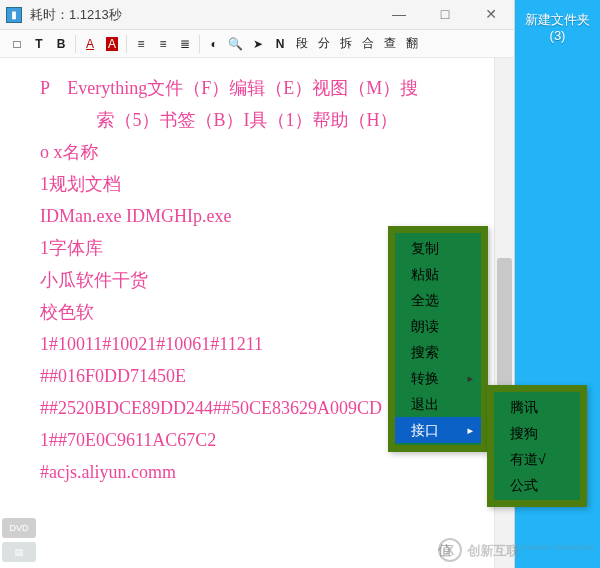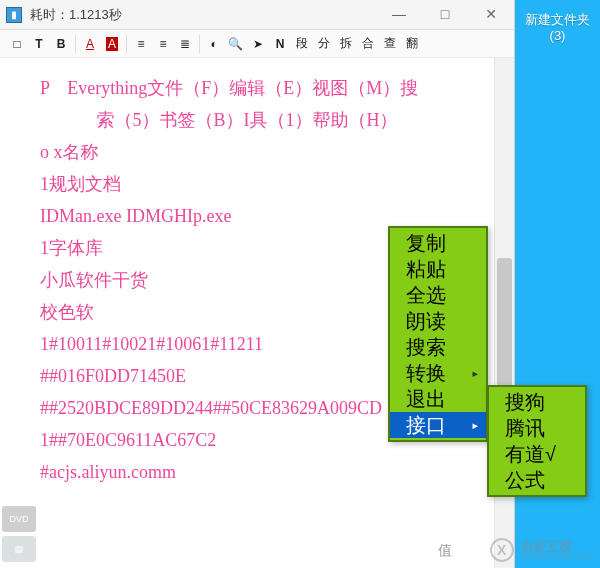--- a/index.html
+++ b/index.html
@@ -116,24 +116,24 @@
   }
   .scroll-thumb {
     position: absolute;
     top: 200px; left: 2px; right: 2px; height: 160px;
     background: #c8c8c8;
     border-radius: 3px;
   }
   
   .menu {
     position: absolute;
-    background: #84cc16;
-    border: 2px solid #4d7c0f;
+    background: #15803d;
+    border: 7px solid #4d7c0f;
     box-shadow: 2px 2px 6px rgba(0,0,0,0.25);
-    font-size: 20px;
+    font-size: 14px;
     line-height: 26px;
     color: #000;
     padding: 2px 0;
   }
   .menu-item {
     padding: 0 26px 0 16px;
     white-space: nowrap;
     position: relative;
   }
   .menu-item.has-sub::after {
@@ -164,35 +164,34 @@
     opacity: 0.45;
     gap: 6px;
   }
   .watermark .logo-c {
     width: 24px; height: 24px;
     border: 2px solid #888; border-radius: 50%;
     display: flex; align-items: center; justify-content: center;
     font-weight: bold; color: #888; font-size: 14px;
   }
   .watermark .logo-text {
-    display: flex; flex-direction: column; line-height: 1;
+    display: flex; flex-direction: row; line-height: 1;
     color: #888;
-    font-style: italic;
   }
   .watermark .logo-text .cn { font-size: 13px; font-weight: bold; }
   .watermark .logo-text .en { font-size: 7px; letter-spacing: 0.3px; }
   
   .bl-icons {
     position: absolute;
     bottom: 6px; left: 2px;
     display: flex; flex-direction: column; gap: 4px;
     opacity: 0.35;
   }
   .bl-item {
-    width: 34px; height: 26px;
+    width: 34px; height: 20px;
     background: #777;
     border-radius: 3px;
     display:flex; align-items:center; justify-content:center;
     color:#fff; font-size:9px;
   }
   .value-label {
     position: absolute;
     bottom: 8px; left: 438px;
     color: #999; font-size: 14px;
   }
@@ -279,22 +278,22 @@
   <div class="menu-item">粘贴</div>
   <div class="menu-item">全选</div>
   <div class="menu-item">朗读</div>
   <div class="menu-item">搜索</div>
   <div class="menu-item has-sub">转换</div>
   <div class="menu-item">退出</div>
   <div class="menu-item has-sub highlight">接口</div>
 </div>
 
 <div class="menu menu2">
+  <div class="menu-item">腾讯</div>
   <div class="menu-item">搜狗</div>
-  <div class="menu-item">腾讯</div>
   <div class="menu-item">有道√</div>
   <div class="menu-item">公式</div>
 </div>
 
 <div class="watermark">
   <div class="logo-c">X</div>
   <div class="logo-text">
     <span class="cn">创新互联</span>
     <span class="en">CHUANG XINHULIAN</span>
   </div>

